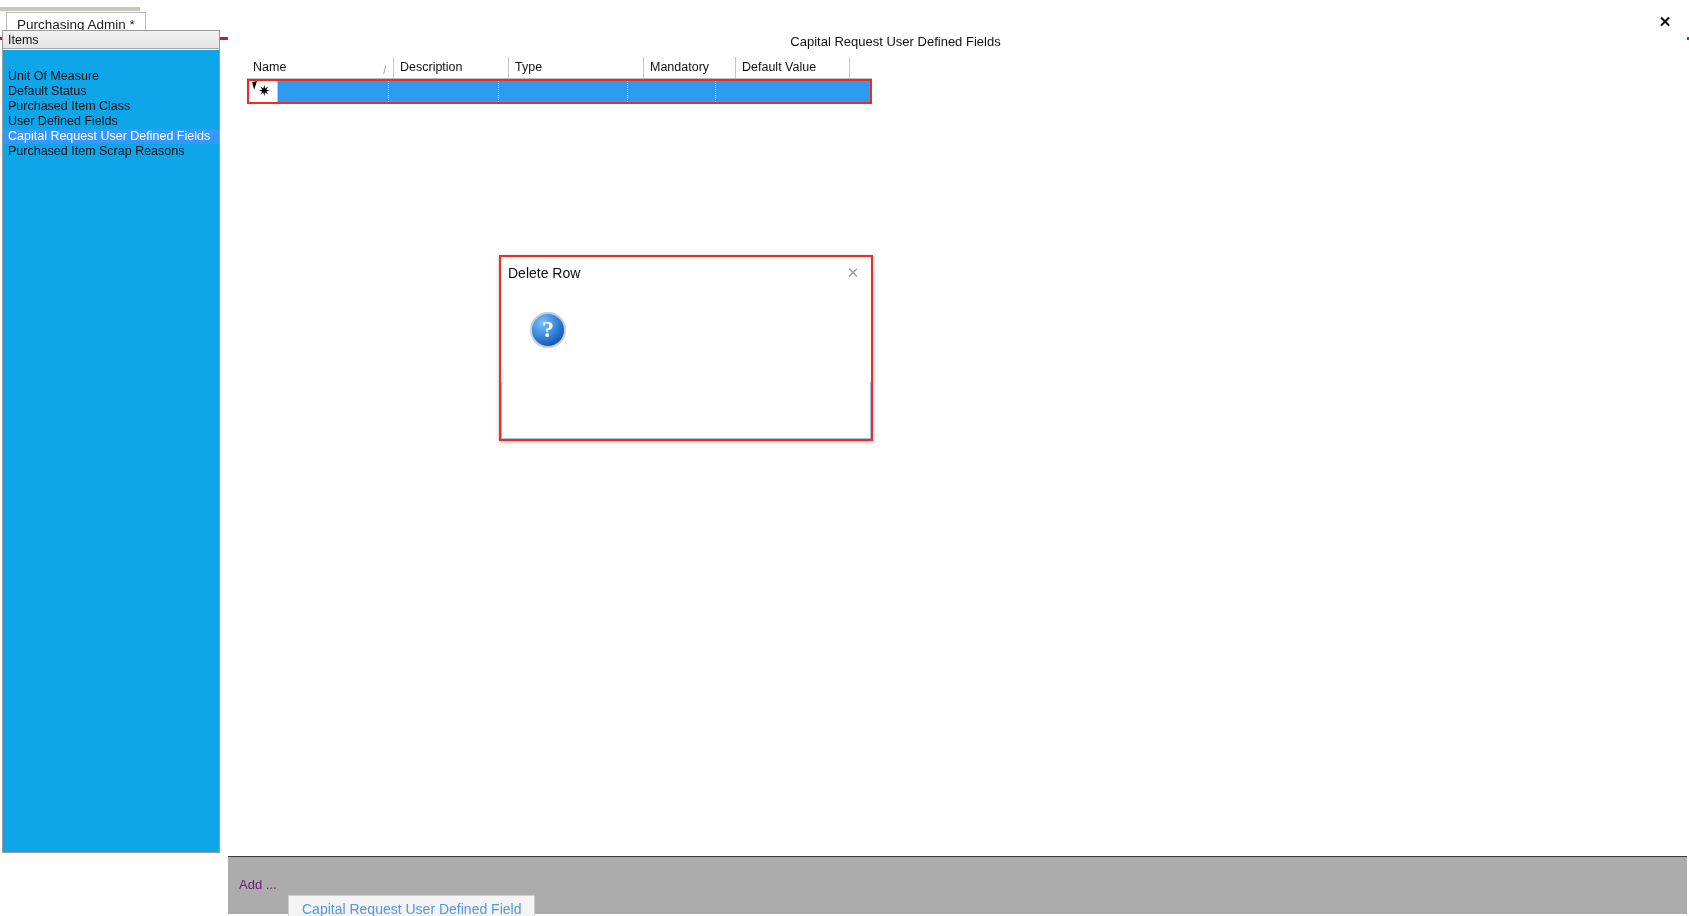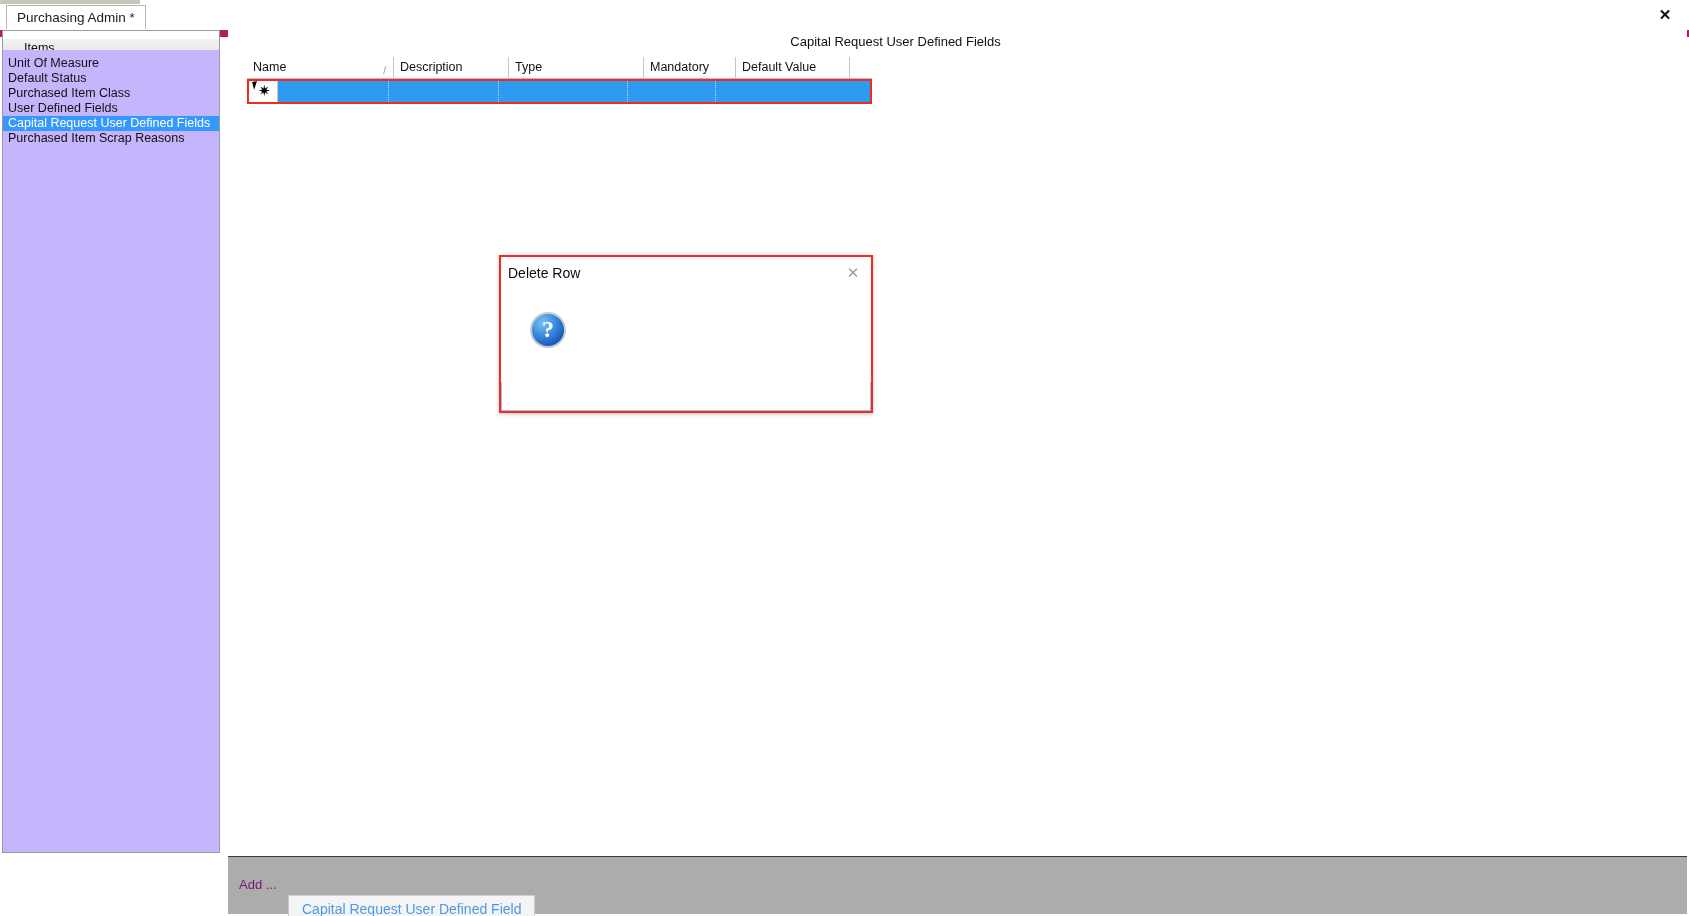--- a/index.html
+++ b/index.html
@@ -13,24 +13,24 @@
     position: relative;
     font-family: "Liberation Sans", sans-serif;
     font-size: 13px;
     color: #000000;
     overflow: hidden;
   }
 
   
   #tabstrip {
     position: absolute;
-    left: 0; top: 0;
+    left: 0; top: 7px;
     width: 1689px; height: 30px;
     background: #ffffff;
-    border-bottom: 7px solid #be185d;
+    border-bottom: 3px solid #be185d;
   }
   #tabstrip-accent {
     position: absolute;
     left: 0; top: 0;
     width: 140px; height: 4px;
     background: #c6c8bd;
   }
   #tab-purchasing-admin {
     position: absolute;
     left: 6px; top: 5px;
@@ -63,37 +63,37 @@
   #sidebar {
     position: absolute;
     left: 2px; top: 30px;
     width: 218px; height: 823px;
     border: 1px solid #9b9b9b;
     background: #ffffff;
     box-sizing: border-box;
   }
   #sidebar-header {
     position: absolute;
-    left: 0; top: 8px;
+    left: 0; top: 0;
     width: 100%; height: 18px;
     background: linear-gradient(to bottom, #f2f2f2 0%, #e4e4e4 100%);
     border-bottom: 1px solid #a9a9a9;
     display: flex;
     align-items: center;
-    padding-left: 21px;
+    padding-left: 5px;
     font-size: 12.5px;
     color: #111;
     box-sizing: border-box;
   }
   #sidebar-list {
     position: absolute;
     left: 0; top: 19px;
     right: 0; bottom: 0;
-    background: #c4b5fd;
-    padding-top: 6px;
+    background: #0ea5e9;
+    padding-top: 19px;
   }
   .side-item {
     height: 15px;
     line-height: 15px;
     padding-left: 5px;
     font-size: 12.5px;
     color: #111;
     white-space: nowrap;
     cursor: default;
   }
@@ -223,21 +223,21 @@
     white-space: nowrap;
     cursor: pointer;
     box-sizing: border-box;
     margin-top: 28px;
   }
 
   
   #delete-dialog {
     position: absolute;
     left: 499px; top: 255px;
-    width: 374px; height: 158px;
+    width: 374px; height: 186px;
     background: #ffffff;
     border: 2px solid #f22a22;
     box-shadow: 0 1px 4px rgba(0,0,0,0.25);
     box-sizing: border-box;
   }
   #dialog-inner-border {
     position: absolute;
     left: 0; top: 0;
     right: 0; bottom: 0;
     border: 1px solid #9fc2df;

